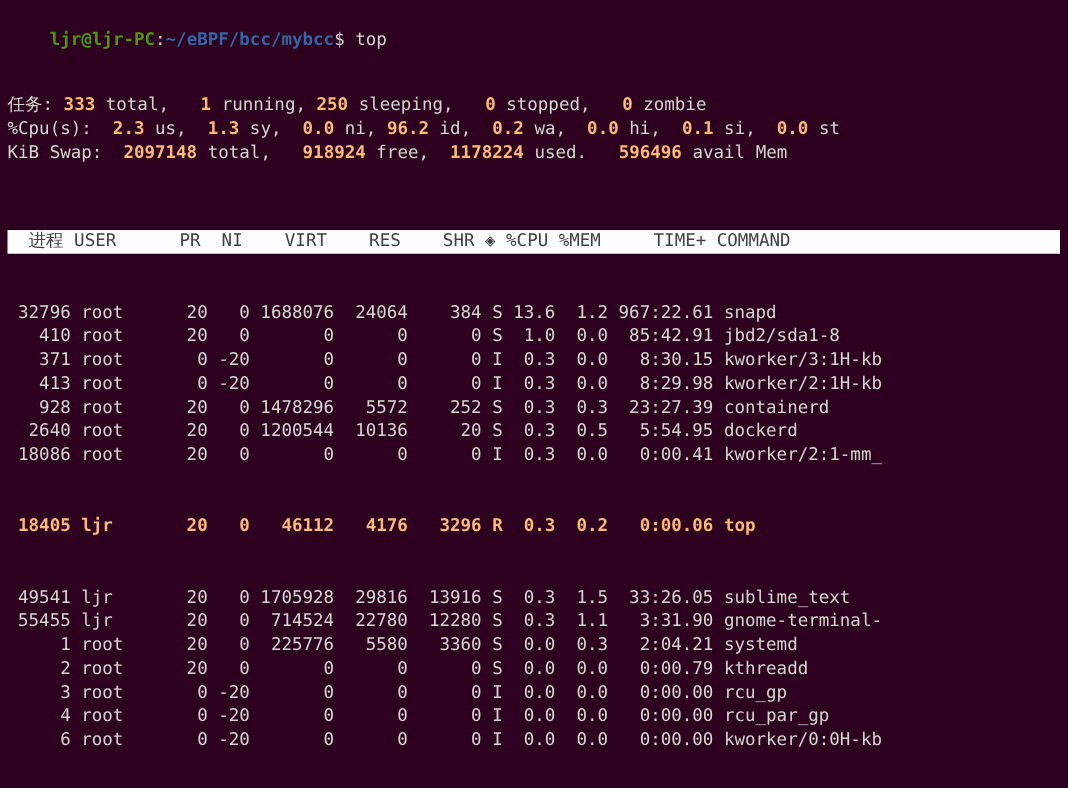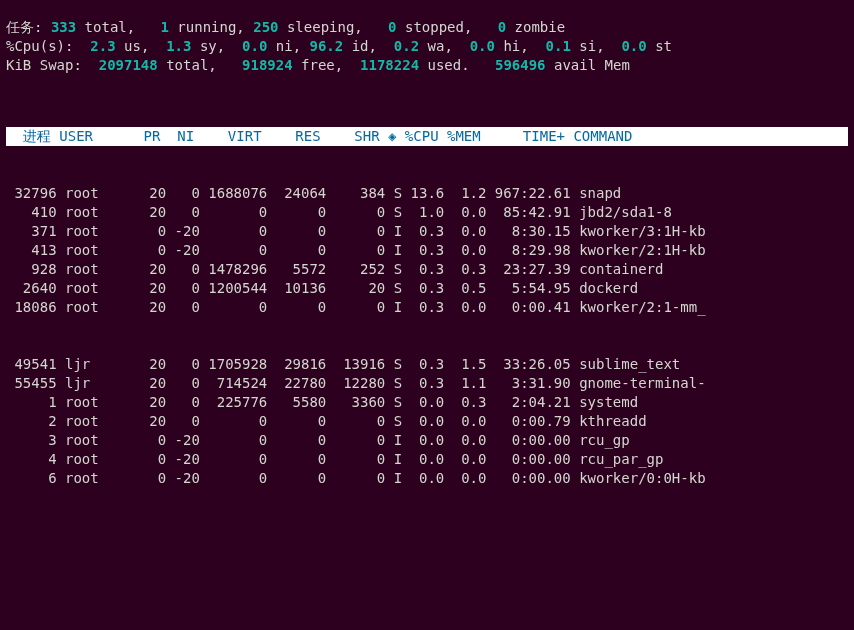--- a/index.html
+++ b/index.html
@@ -3,44 +3,48 @@
 <meta charset="utf-8">
 <style>
 html,body{margin:0;padding:0;background:#2c001e;color:#d3d7cf;font-family:"DejaVu Sans Mono","Liberation Mono",monospace;font-size:14px;line-height:19px;width:854px;height:630px;overflow:hidden}
 .wrap{padding:4px 6px}
 .prompt .user{color:#4e9a06}
 .prompt .host{color:#4e9a06}
 .prompt .sep{color:#d3d7cf}
 .prompt .path{color:#3465a4}
 .prompt .dollar{color:#d3d7cf}
 .prompt .cmd{color:#d3d7cf}
-.white{color:#14b8a6}
+.white{color:#fdba74}
 .bold{font-weight:bold}
-.hdr{background:#fff;color:#0369a1}
+.hdr{background:#fff;color:#404040}
 .row{white-space:pre}
 .tbl{font-family:inherit;white-space:pre}
 .spacer{height:14px}
 </style>
 </head>
 <body>
 
 <div class="wrap">
+  <div class="row prompt">
+    <span class="user bold">ljr</span><span class="user bold">@</span><span class="host bold">ljr-PC</span><span class="sep">:</span><span class="path bold">~/eBPF/bcc/mybcc</span><span class="dollar">$</span><span> </span><span class="cmd">top</span>
+  </div>
   <div class="spacer"></div>
 
 
   <div class="row"><span>任务:</span><span class="white bold"> </span><span class="white bold">333</span><span> total,</span><span>   </span><span class="white bold">1</span><span> running,</span><span> </span><span class="white bold">250</span><span> sleeping,</span><span>   </span><span class="white bold">0</span><span> stopped,</span><span>   </span><span class="white bold">0</span><span> zombie</span></div>
 
   <div class="row"><span>%Cpu(s):</span><span>  </span><span class="white bold">2.3</span><span> us,</span><span>  </span><span class="white bold">1.3</span><span> sy,</span><span>  </span><span class="white bold">0.0</span><span> ni,</span><span> </span><span class="white bold">96.2</span><span> id,</span><span>  </span><span class="white bold">0.2</span><span> wa,</span><span>  </span><span class="white bold">0.0</span><span> hi,</span><span>  </span><span class="white bold">0.1</span><span> si,</span><span>  </span><span class="white bold">0.0</span><span> st</span></div>
 
 
   <div class="row"><span>KiB Swap:</span><span>  </span><span class="white bold">2097148</span><span> total,</span><span>   </span><span class="white bold">918924</span><span> free,</span><span>  </span><span class="white bold">1178224</span><span> used.</span><span>   </span><span class="white bold">596496</span><span> avail Mem</span></div>
 
   <div class="spacer"></div>
 
   <div class="tbl">
     <div class="row hdr">  进程 USER      PR  NI    VIRT    RES    SHR ◈ %CPU %MEM     TIME+ COMMAND         </div>
     <div id="rows1"><div class="row"> 32796 root      20   0 1688076  24064    384 S 13.6  1.2 967:22.61 snapd</div><div class="row">   410 root      20   0       0      0      0 S  1.0  0.0  85:42.91 jbd2/sda1-8</div><div class="row">   371 root       0 -20       0      0      0 I  0.3  0.0   8:30.15 kworker/3:1H-kb</div><div class="row">   413 root       0 -20       0      0      0 I  0.3  0.0   8:29.98 kworker/2:1H-kb</div><div class="row">   928 root      20   0 1478296   5572    252 S  0.3  0.3  23:27.39 containerd</div><div class="row">  2640 root      20   0 1200544  10136     20 S  0.3  0.5   5:54.95 dockerd</div><div class="row"> 18086 root      20   0       0      0      0 I  0.3  0.0   0:00.41 kworker/2:1-mm_</div></div>
+    <div class="row white bold"> 18405 ljr       20   0   46112   4176   3296 R  0.3  0.2   0:00.06 top</div>
     <div id="rows2"><div class="row"> 49541 ljr       20   0 1705928  29816  13916 S  0.3  1.5  33:26.05 sublime_text</div><div class="row"> 55455 ljr       20   0  714524  22780  12280 S  0.3  1.1   3:31.90 gnome-terminal-</div><div class="row">     1 root      20   0  225776   5580   3360 S  0.0  0.3   2:04.21 systemd</div><div class="row">     2 root      20   0       0      0      0 S  0.0  0.0   0:00.79 kthreadd</div><div class="row">     3 root       0 -20       0      0      0 I  0.0  0.0   0:00.00 rcu_gp</div><div class="row">     4 root       0 -20       0      0      0 I  0.0  0.0   0:00.00 rcu_par_gp</div><div class="row">     6 root       0 -20       0      0      0 I  0.0  0.0   0:00.00 kworker/0:0H-kb</div></div>
     
     
   </div>
 
 </div>
 
 </body></html>

